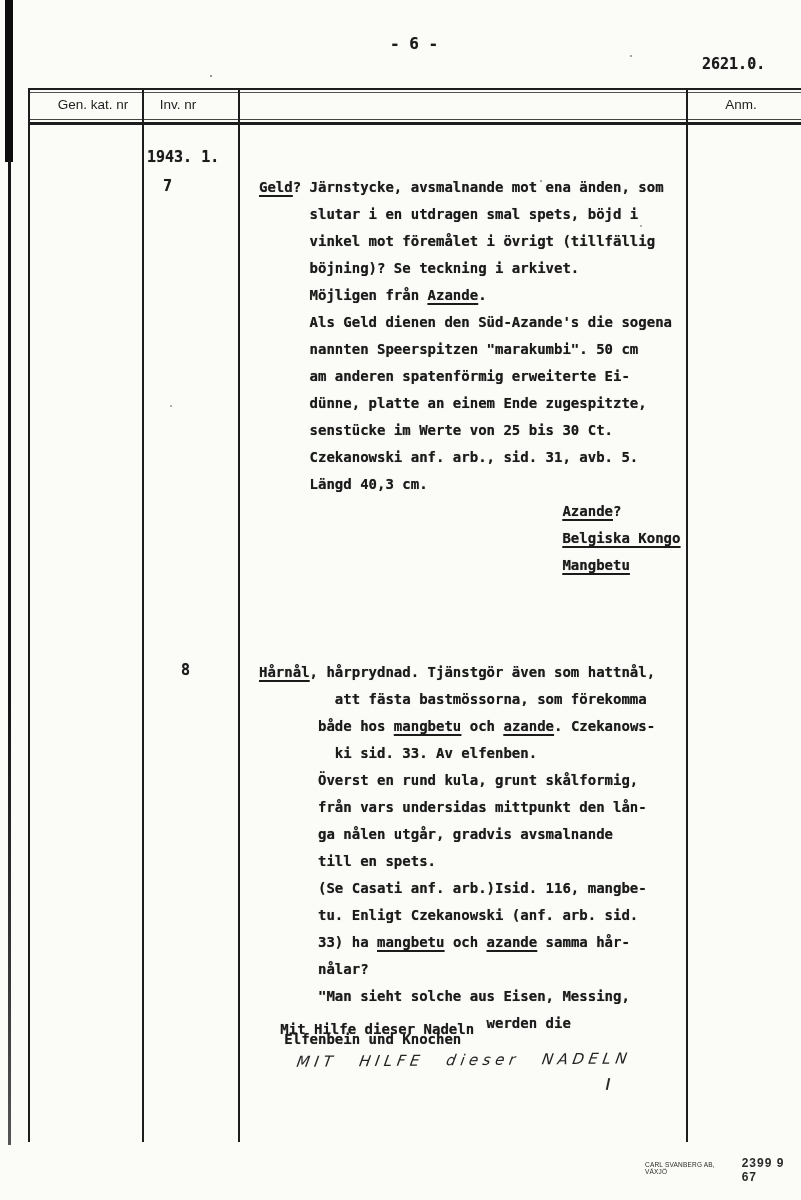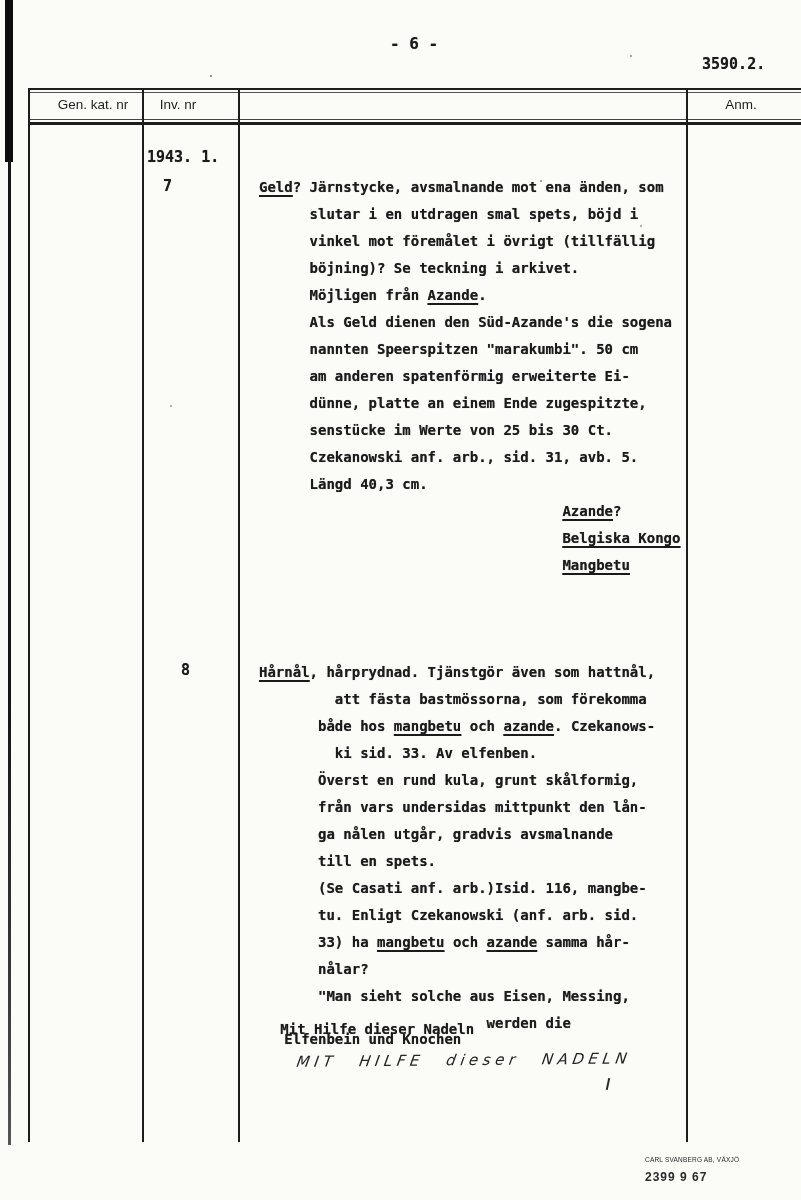--- a/index.html
+++ b/index.html
@@ -60,36 +60,36 @@
   .ovbase,.ovover{position:absolute;left:0;top:16px;white-space:pre;}
   .ovover{top:6px;left:-4px;}
 
   
   .hw{font-family:"DejaVu Sans", sans-serif;font-weight:400;font-size:15px;font-style:italic;
     color:#242424;letter-spacing:4.5px;word-spacing:13px;transform:skewX(-10deg) rotate(-.6deg);
     text-shadow:none;margin-top:10px;}
 
   
   .footer{position:absolute;top:1156px;left:645px;display:flex;align-items:baseline;gap:7px;
-    font-family:"Liberation Sans", sans-serif;color:#2a2a2a;flex-direction:column;}
+    font-family:"Liberation Sans", sans-serif;color:#2a2a2a;}
   .footer-credit{font-size:6.5px;letter-spacing:.2px;}
   .footer-code{font-size:12px;font-weight:700;letter-spacing:1px;}
 </style>
 </head>
 <body>
 
 <div class="page">
 
   <div class="scan-bar-thick"></div>
   <div class="scan-bar-thin"></div>
   <div class="noise"></div>
   <div class="stray-pen"></div>
 
   <div class="typed pagenum">- 6 -</div>
-  <div class="typed yearref">3590.2.</div>
+  <div class="typed yearref">2621.0.</div>
 
   <div class="hline h-top"></div>
   <div class="hline h-top2"></div>
   <div class="hline h-mid-thin"></div>
   <div class="hline h-mid"></div>
   <div class="vline v-left"></div>
   <div class="vline v-c1"></div>
   <div class="vline v-c2"></div>
   <div class="vline v-c3"></div>
 

